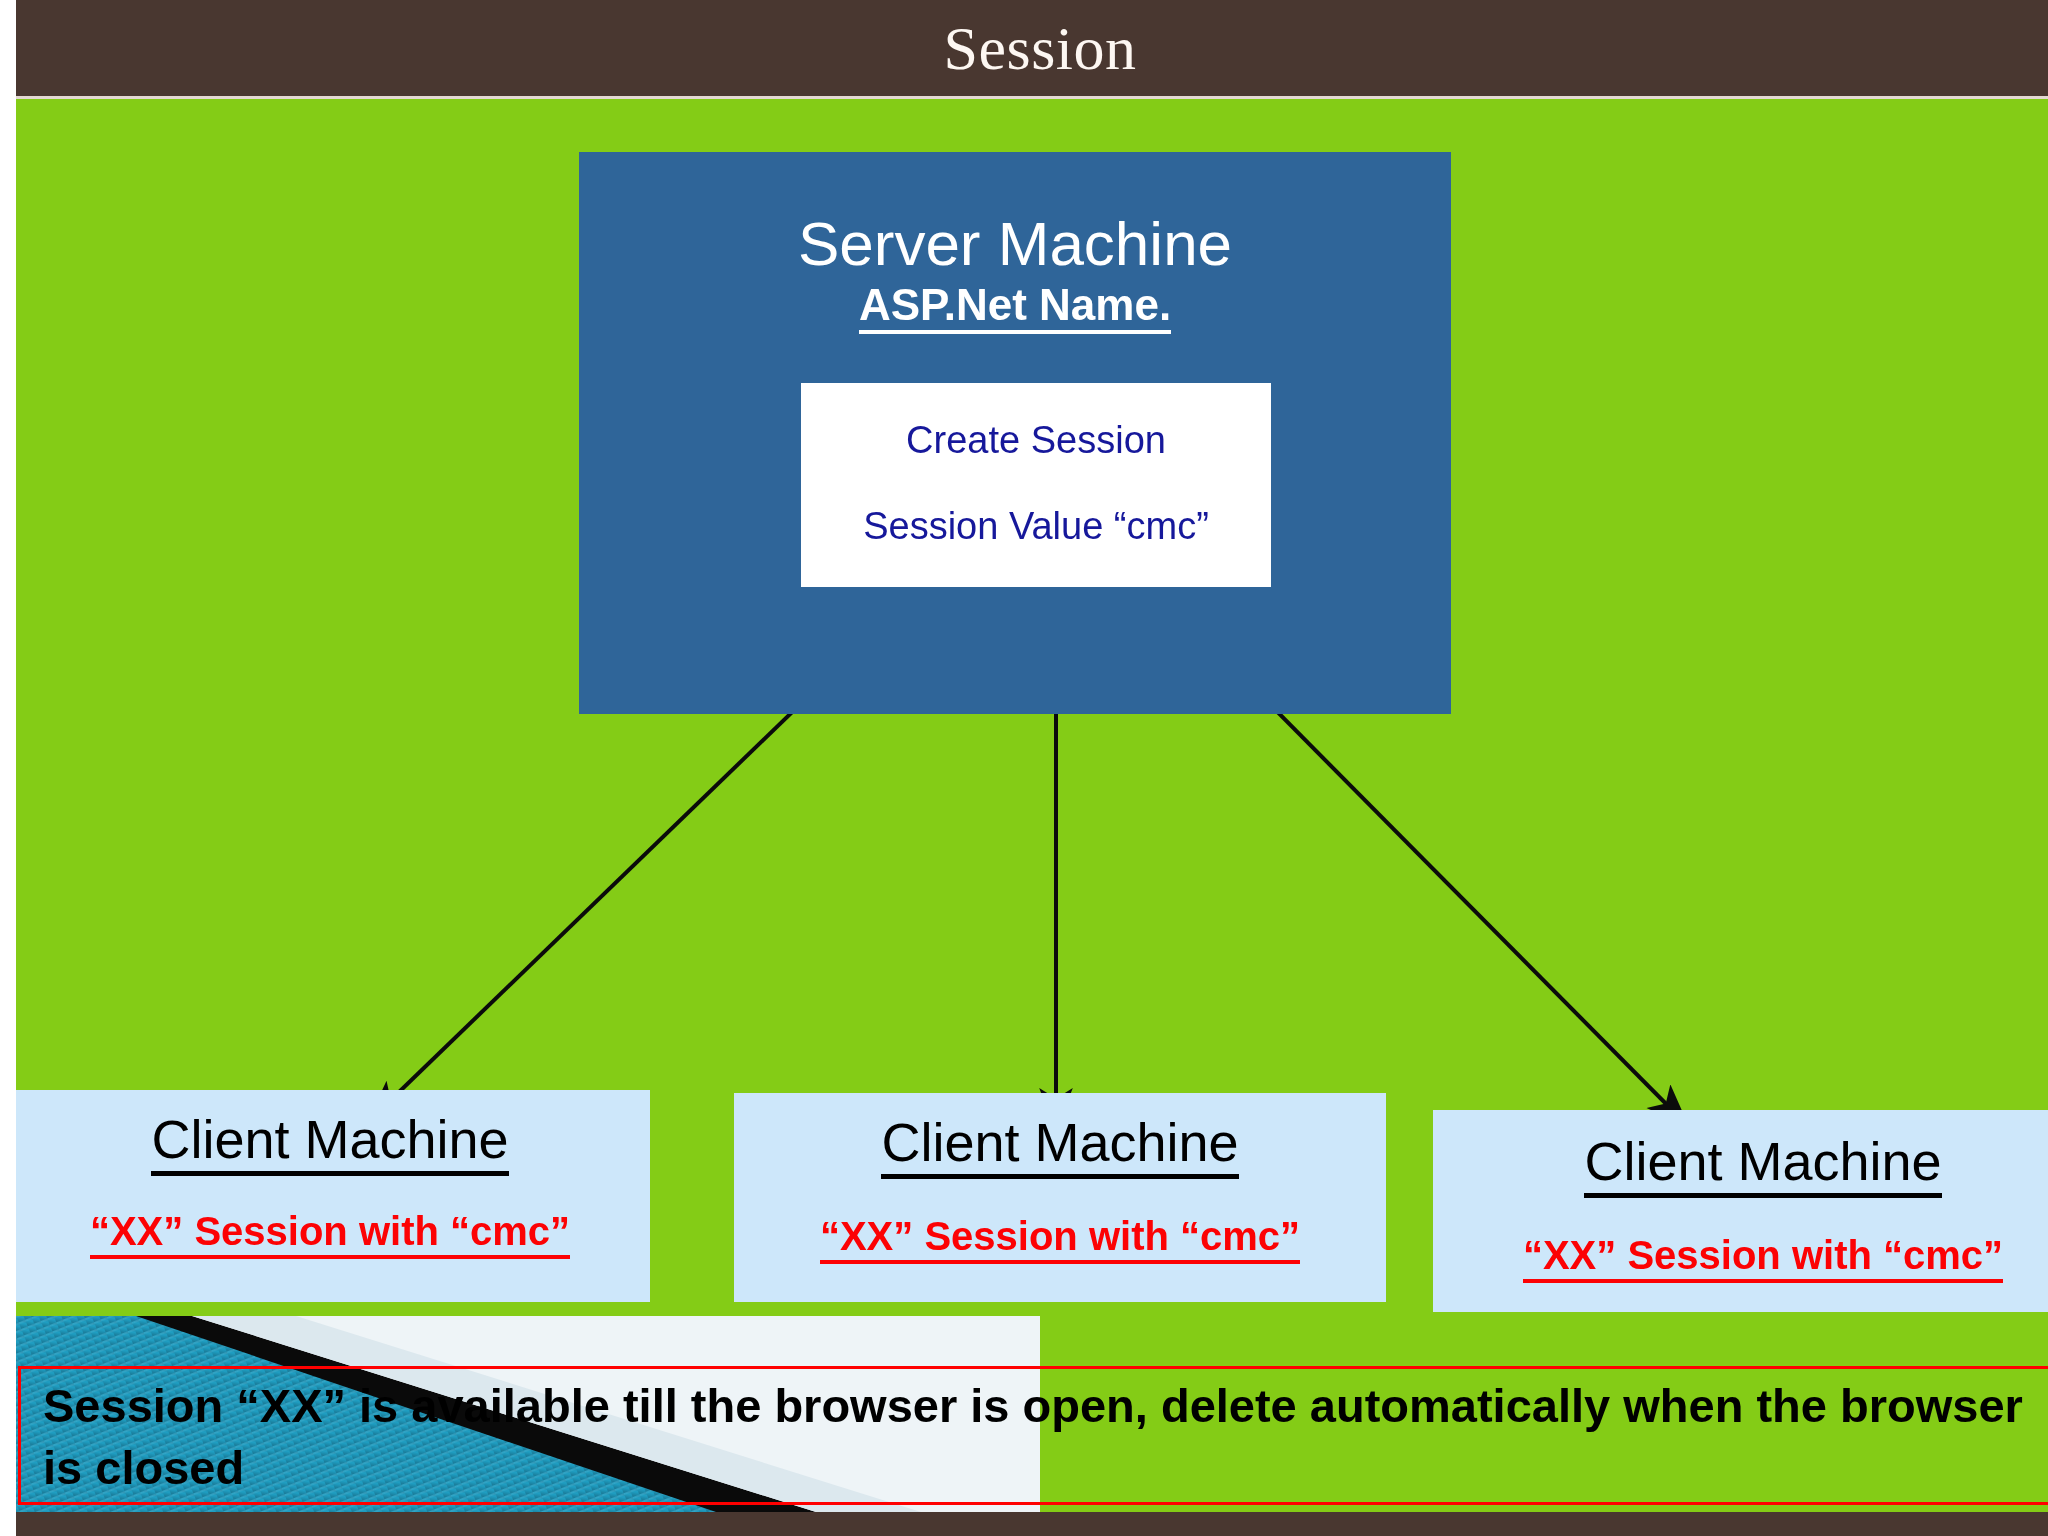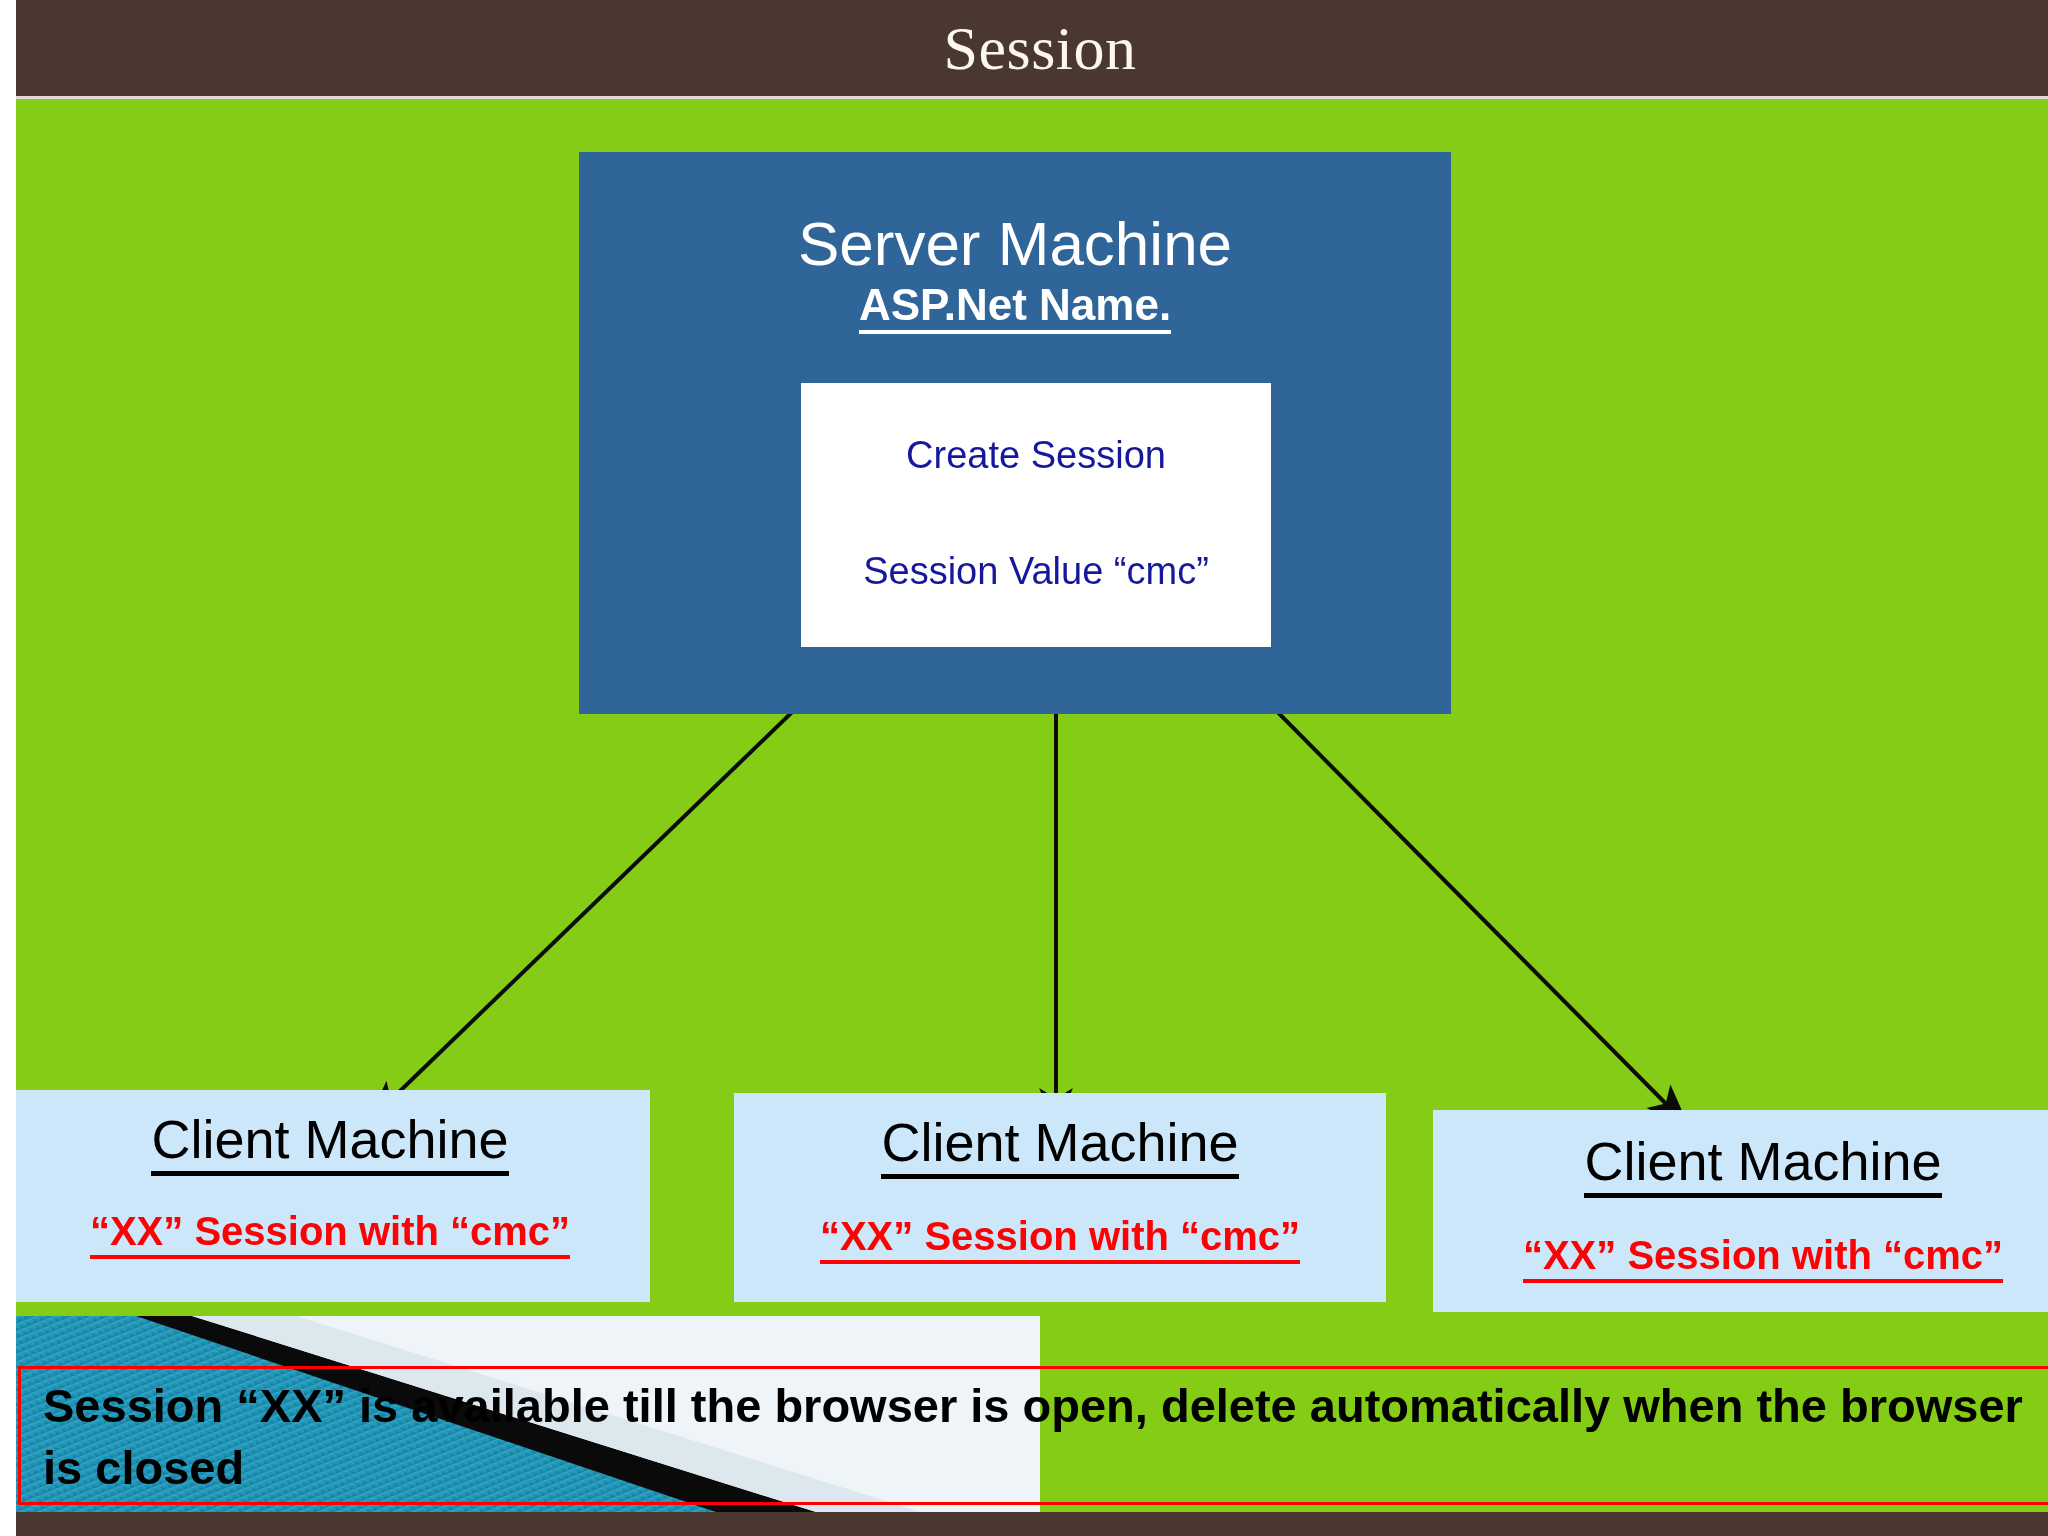--- a/index.html
+++ b/index.html
@@ -96,21 +96,21 @@
     border-bottom: 4px solid #ffffff;
     padding-bottom: 1px;
   }
 
   
   .session-panel {
     position: absolute;
     left: 222px;      
     top: 231px;       
     width: 470px;     
-    height: 264px;    
+    height: 204px;    
     background: #ffffff;
     box-sizing: border-box;
     display: flex;
     flex-direction: column;
     justify-content: space-around;
     align-items: center;
     padding: 14px 0 18px 0;
   }
   .session-line {
     font-size: 38px;

